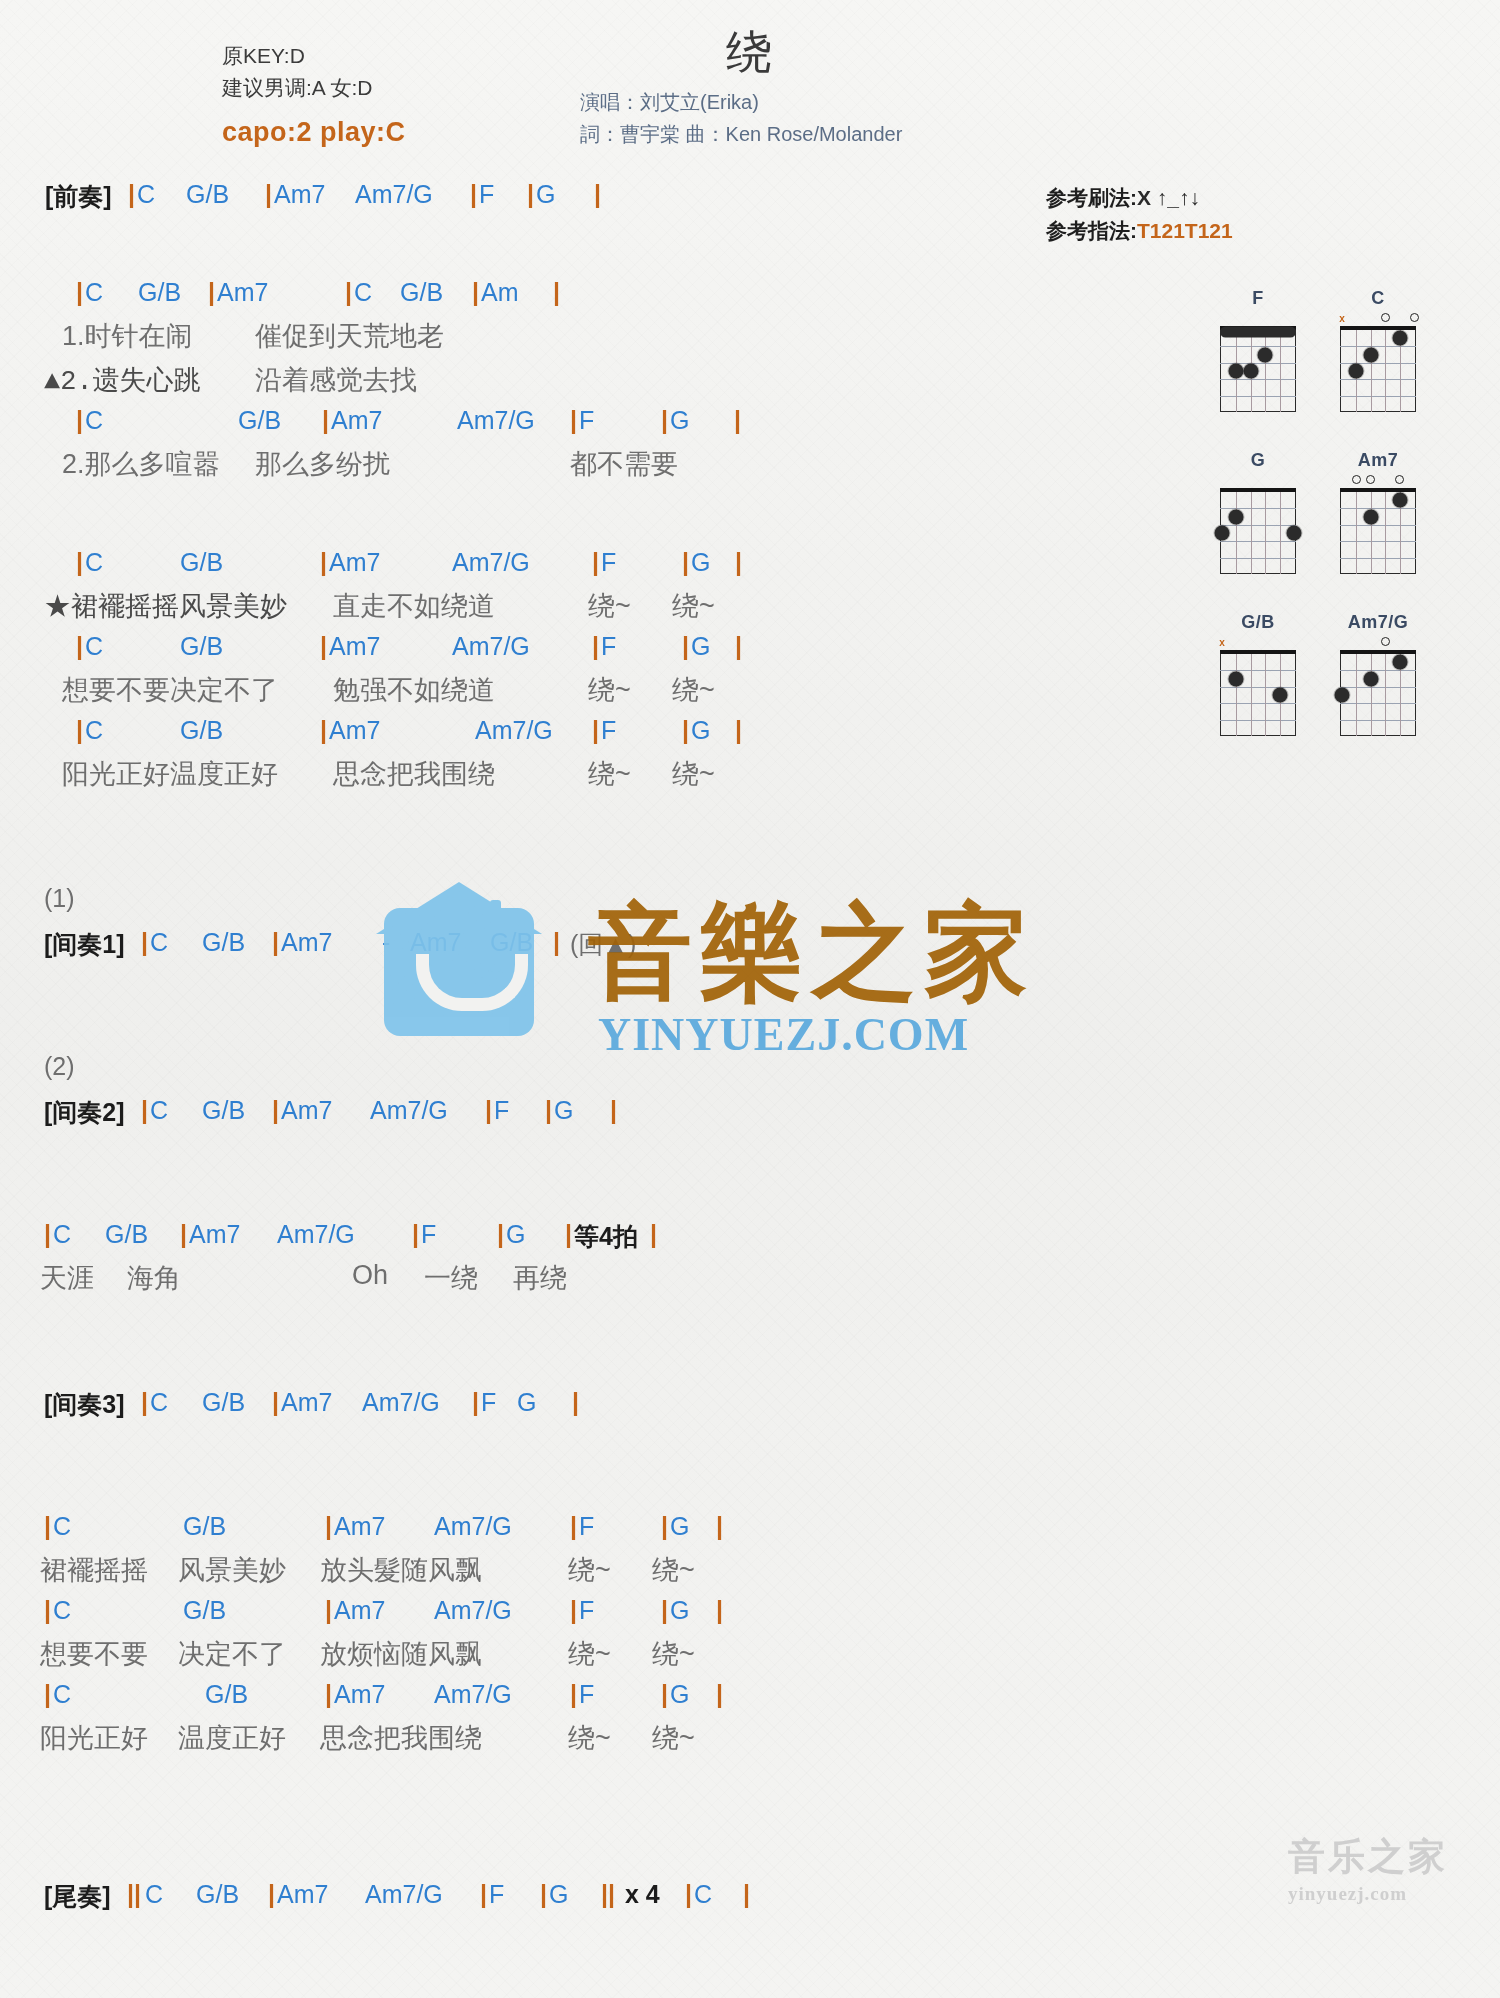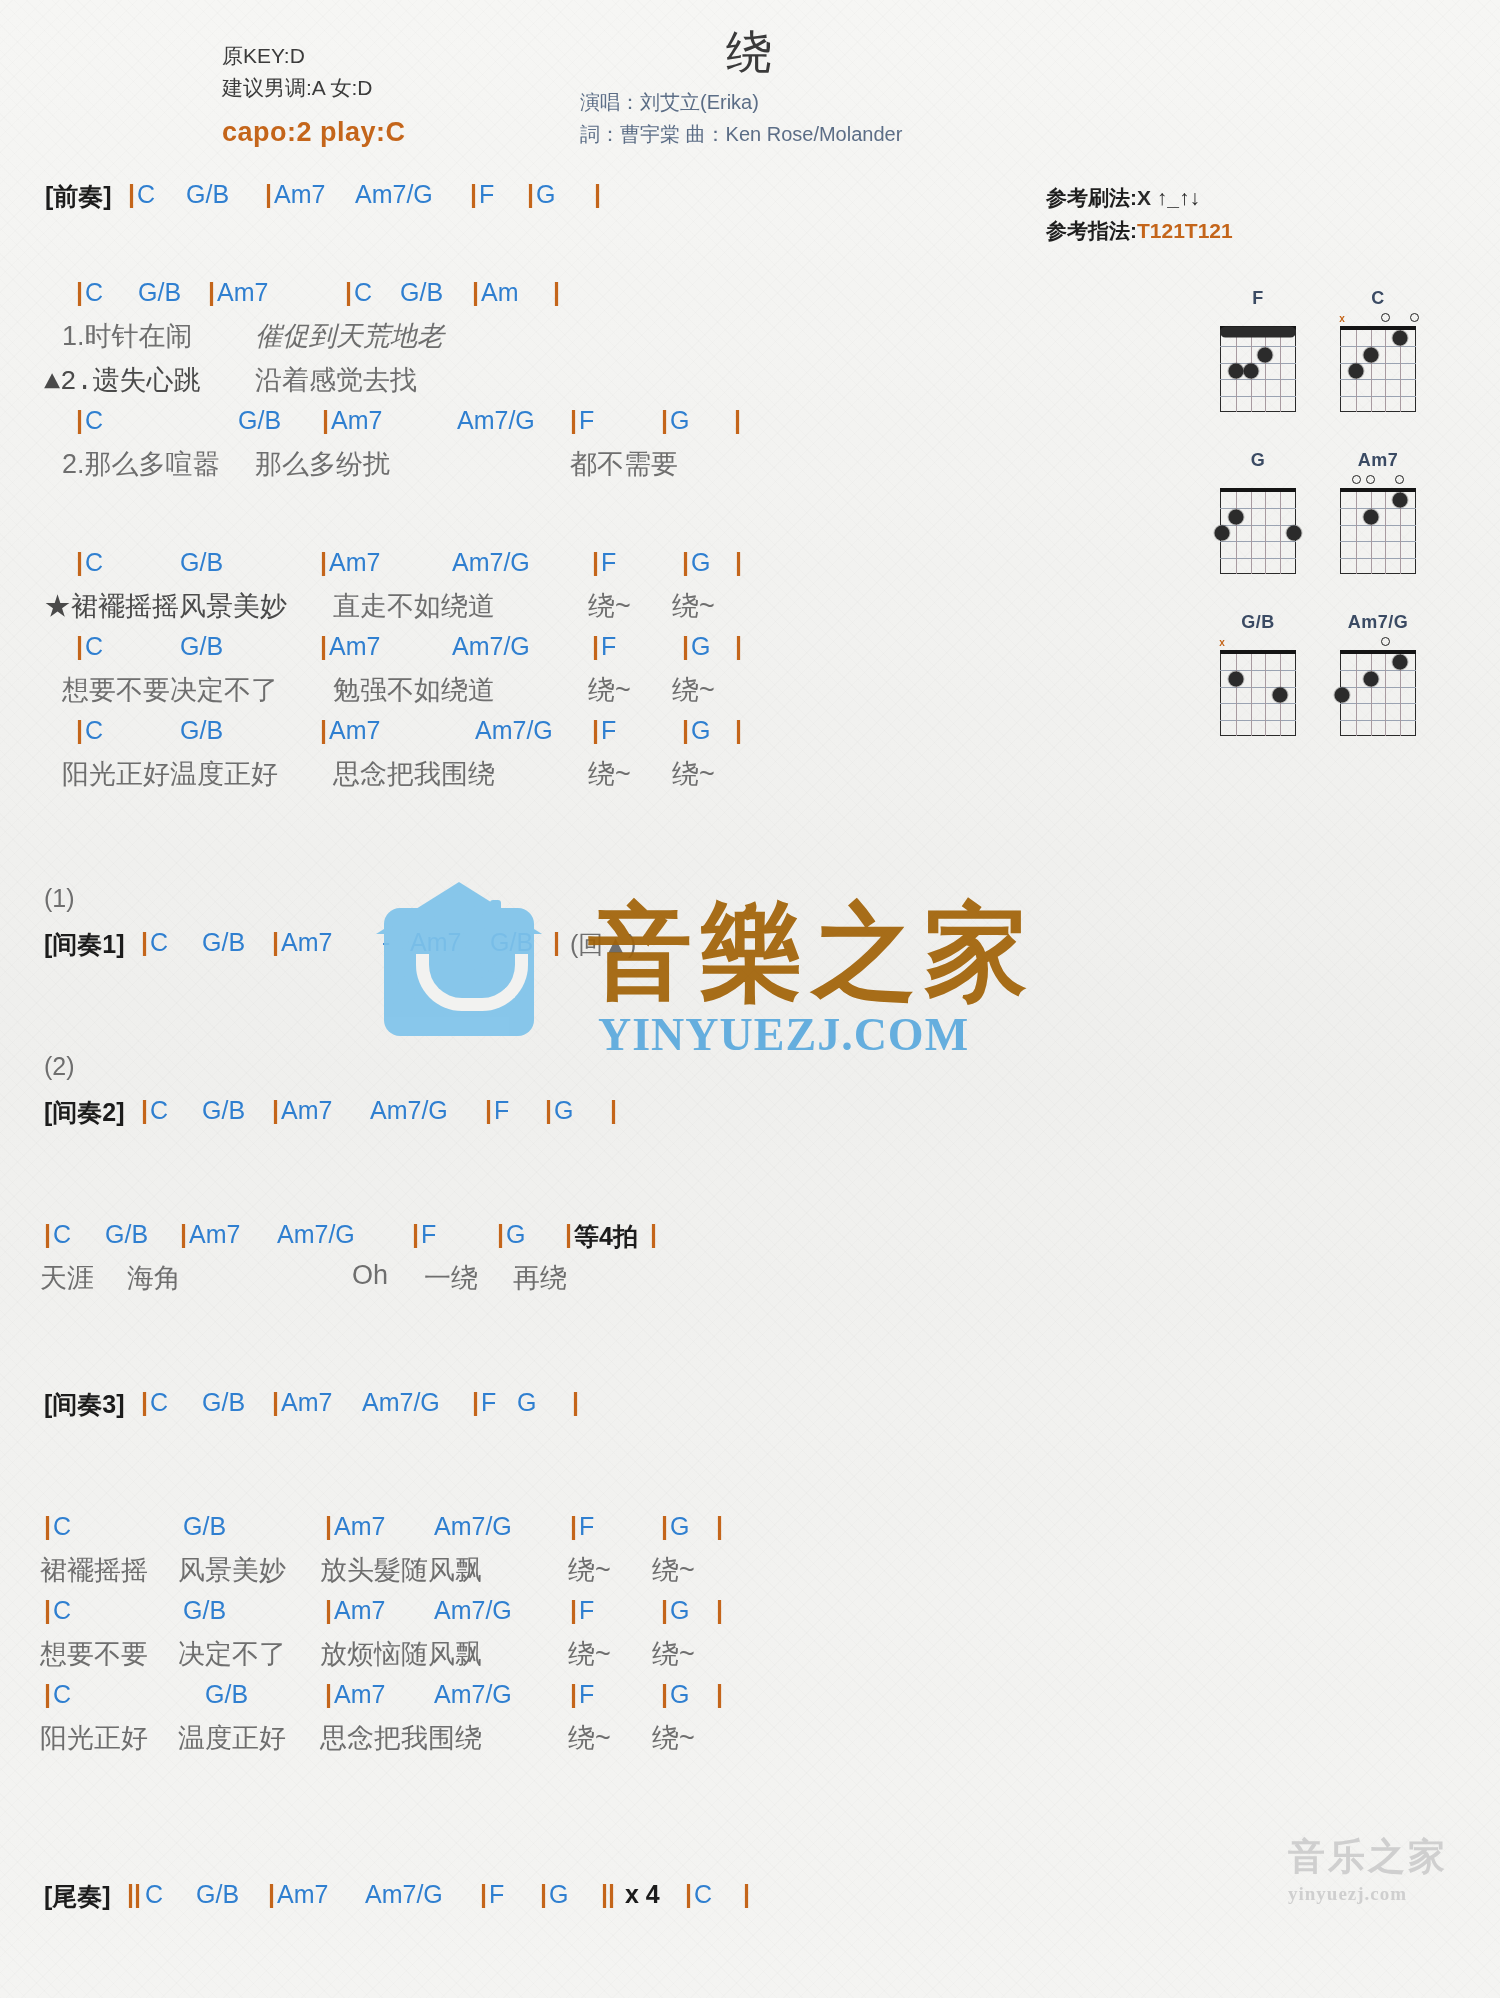--- a/index.html
+++ b/index.html
@@ -486,21 +486,21 @@
       </div>
     </div>
 
   <div class="body-area" id="body-area">
       <div class="block">
         <div class="line chordline"><span class="seg tag" style="left: 45px;">[前奏]</span><span class="seg bar" style="left: 128px;">|</span><span class="seg chord" style="left: 137px;">C</span><span class="seg chord" style="left: 186px;">G/B</span><span class="seg bar" style="left: 265px;">|</span><span class="seg chord" style="left: 274px;">Am7</span><span class="seg chord" style="left: 355px;">Am7/G</span><span class="seg bar" style="left: 470px;">|</span><span class="seg chord" style="left: 479px;">F</span><span class="seg bar" style="left: 527px;">|</span><span class="seg chord" style="left: 536px;">G</span><span class="seg bar" style="left: 594px;">|</span></div>
         <div class="spacer-lg"></div>
       </div>
       <div class="block">
         <div class="line chordline"><span class="seg bar" style="left: 76px;">|</span><span class="seg chord" style="left: 85px;">C</span><span class="seg chord" style="left: 138px;">G/B</span><span class="seg bar" style="left: 208px;">|</span><span class="seg chord" style="left: 217px;">Am7</span><span class="seg bar" style="left: 345px;">|</span><span class="seg chord" style="left: 354px;">C</span><span class="seg chord" style="left: 400px;">G/B</span><span class="seg bar" style="left: 472px;">|</span><span class="seg chord" style="left: 481px;">Am</span><span class="seg bar" style="left: 553px;">|</span></div>
-        <div class="line lyricline"><span class="seg lyric" style="left: 62px;">1.时针在闹</span><span class="seg lyric" style="left: 255px; font-style: italic;">催促到天荒地老</span></div>
+        <div class="line lyricline"><span class="seg lyric" style="left: 62px;">1.时针在闹</span><span class="seg lyric" style="left: 255px;">催促到天荒地老</span></div>
         <div class="line lyricline"><span class="seg lyric-mark" style="left: 44px; font-family: Liberation Mono, monospace;">▲2.遗失心跳</span><span class="seg lyric" style="left: 255px;">沿着感觉去找</span></div>
         <div class="line chordline"><span class="seg bar" style="left: 76px;">|</span><span class="seg chord" style="left: 85px;">C</span><span class="seg chord" style="left: 238px;">G/B</span><span class="seg bar" style="left: 322px;">|</span><span class="seg chord" style="left: 331px;">Am7</span><span class="seg chord" style="left: 457px;">Am7/G</span><span class="seg bar" style="left: 570px;">|</span><span class="seg chord" style="left: 579px;">F</span><span class="seg bar" style="left: 661px;">|</span><span class="seg chord" style="left: 670px;">G</span><span class="seg bar" style="left: 734px;">|</span></div>
         <div class="line lyricline"><span class="seg lyric" style="left: 62px;">2.那么多喧嚣</span><span class="seg lyric" style="left: 255px;">那么多纷扰</span><span class="seg lyric" style="left: 570px;">都不需要</span></div>
         <div class="spacer-lg"></div>
       </div>
       <div class="block">
         <div class="line chordline"><span class="seg bar" style="left: 76px;">|</span><span class="seg chord" style="left: 85px;">C</span><span class="seg chord" style="left: 180px;">G/B</span><span class="seg bar" style="left: 320px;">|</span><span class="seg chord" style="left: 329px;">Am7</span><span class="seg chord" style="left: 452px;">Am7/G</span><span class="seg bar" style="left: 592px;">|</span><span class="seg chord" style="left: 601px;">F</span><span class="seg bar" style="left: 682px;">|</span><span class="seg chord" style="left: 691px;">G</span><span class="seg bar" style="left: 735px;">|</span></div>
         <div class="line lyricline"><span class="seg lyric-mark" style="left: 44px;">★裙襬摇摇风景美妙</span><span class="seg lyric" style="left: 333px;">直走不如绕道</span><span class="seg lyric" style="left: 588px;">绕~</span><span class="seg lyric" style="left: 672px;">绕~</span></div>
         <div class="line chordline"><span class="seg bar" style="left: 76px;">|</span><span class="seg chord" style="left: 85px;">C</span><span class="seg chord" style="left: 180px;">G/B</span><span class="seg bar" style="left: 320px;">|</span><span class="seg chord" style="left: 329px;">Am7</span><span class="seg chord" style="left: 452px;">Am7/G</span><span class="seg bar" style="left: 592px;">|</span><span class="seg chord" style="left: 601px;">F</span><span class="seg bar" style="left: 682px;">|</span><span class="seg chord" style="left: 691px;">G</span><span class="seg bar" style="left: 735px;">|</span></div>
         <div class="line lyricline"><span class="seg lyric" style="left: 62px;">想要不要决定不了</span><span class="seg lyric" style="left: 333px;">勉强不如绕道</span><span class="seg lyric" style="left: 588px;">绕~</span><span class="seg lyric" style="left: 672px;">绕~</span></div>

